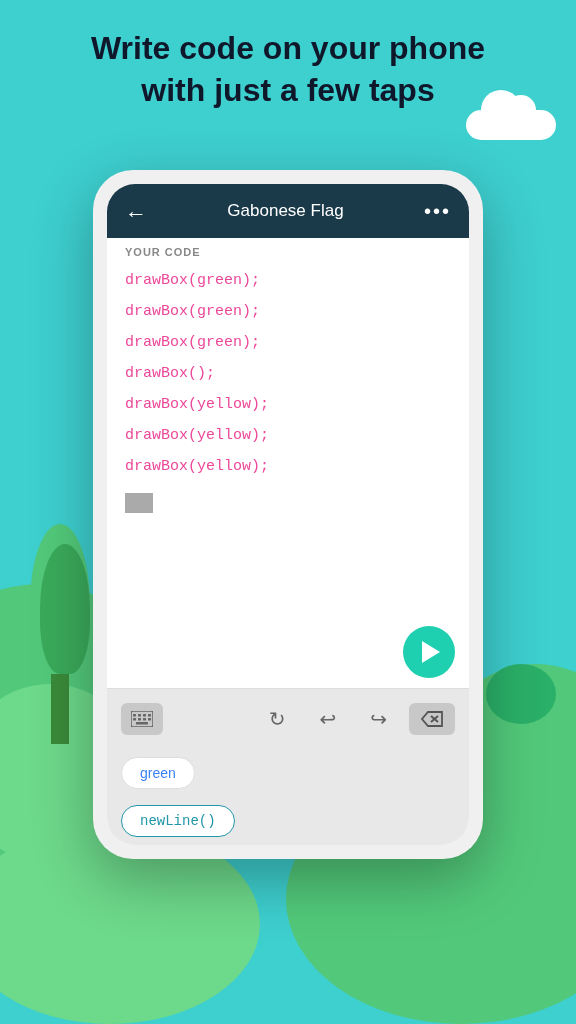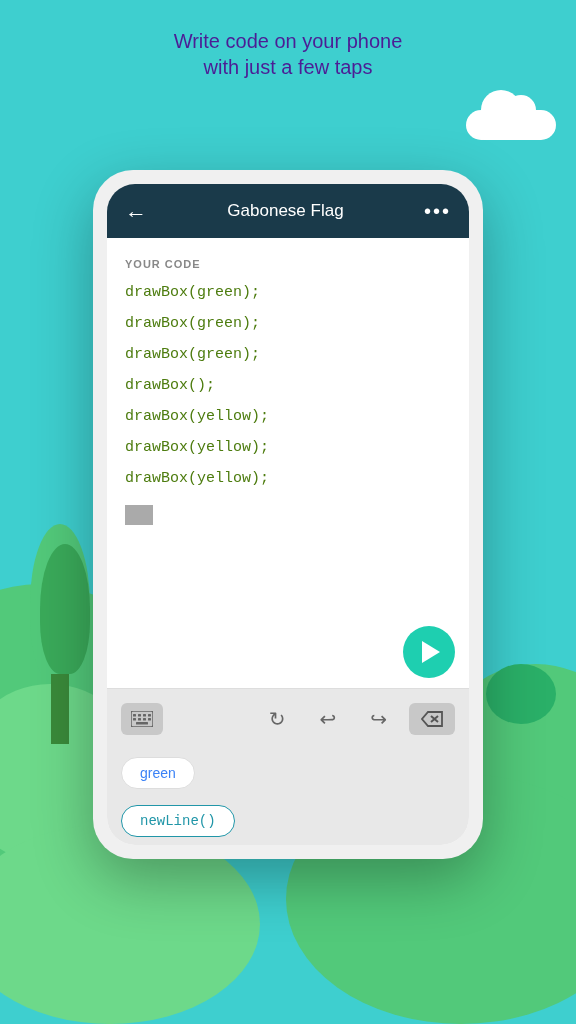--- a/index.html
+++ b/index.html
@@ -27,23 +27,23 @@
     .headline {
       position: absolute;
       top: 28px;
       left: 0; right: 0;
       text-align: center;
       z-index: 10;
       padding: 0 40px;
     }
 
     .headline h1 {
-      font-size: 20px;
-      font-weight: 400;
-      color: #4c1d95;
+      font-size: 32px;
+      font-weight: 700;
+      color: #0f172a;
       line-height: 1.3;
     }
 
     
     .cloud {
       position: absolute;
       background: white;
       border-radius: 50px;
       z-index: 1;
     }
@@ -182,36 +182,36 @@
 
     .app-header .more {
       color: white;
       font-size: 20px;
       letter-spacing: 2px;
     }
 
     
     .code-area {
       background: white;
-      padding: 20px 18px;
+      padding: 8px 18px;
       min-height: 380px;
     }
 
     .code-label {
       font-size: 11px;
       font-weight: 700;
       color: #888;
       letter-spacing: 1px;
       margin-bottom: 12px;
     }
 
     .code-line {
       font-family: 'Courier New', Courier, monospace;
       font-size: 15px;
-      color: #4d7c0f;
+      color: #ec4899;
       margin-bottom: 10px;
       line-height: 1.4;
     }
 
     .cursor-block {
       display: inline-block;
       width: 28px;
       height: 20px;
       background: #aaa;
       vertical-align: middle;

